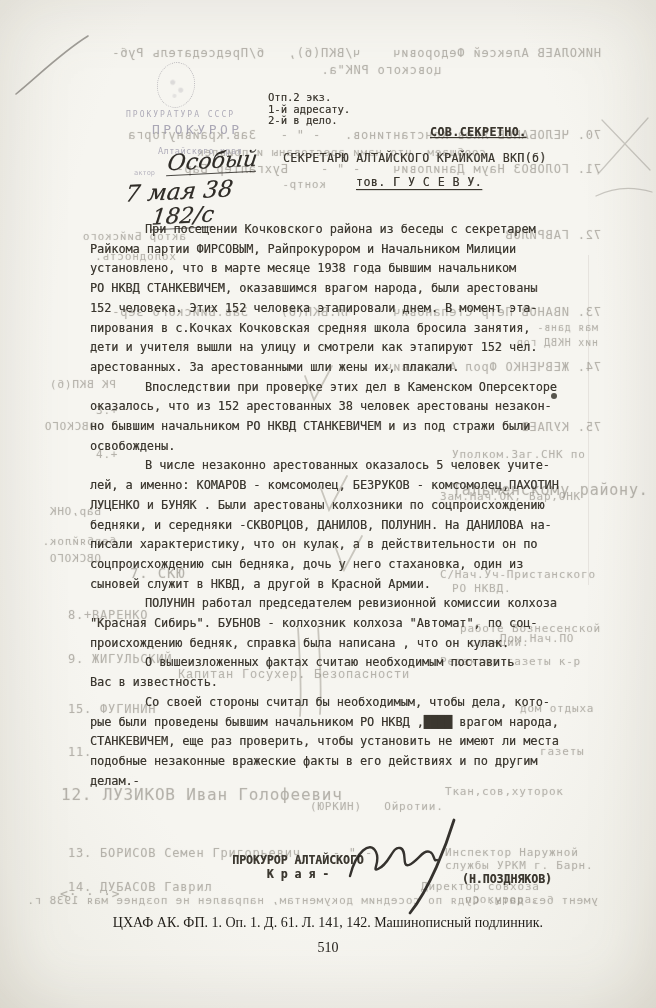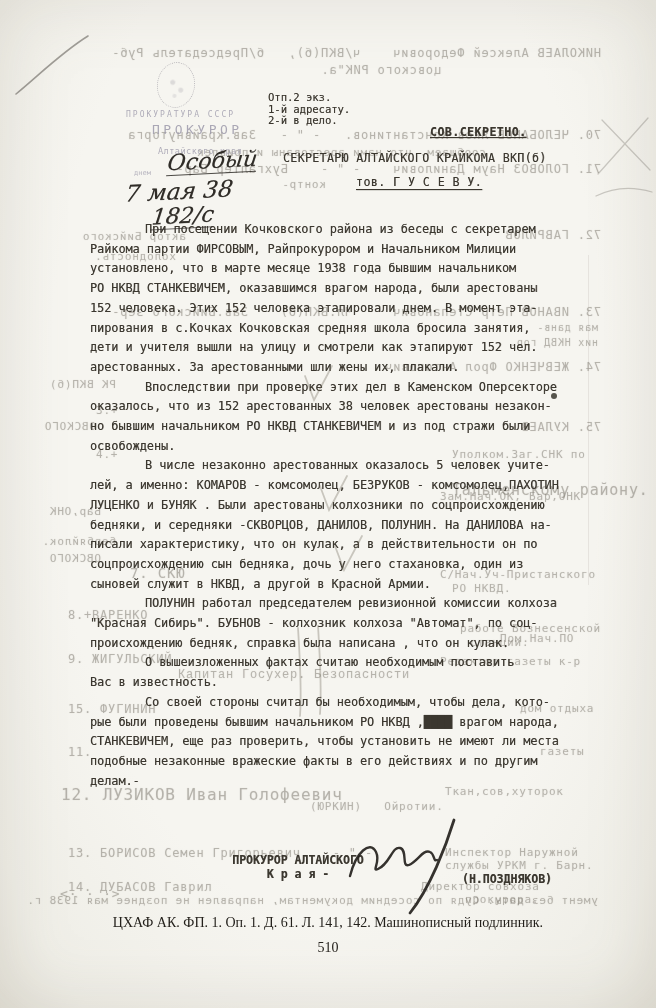--- a/index.html
+++ b/index.html
@@ -135,21 +135,21 @@
 
   <div class="abs type copies">Отп.2 экз.
 1-й адресату.
 2-й в дело.</div>
   <div class="abs type secrecy">СОВ.СЕКРЕТНО.</div>
 
   <div class="abs seal"></div>
   <div class="abs stamp st1">ПРОКУРАТУРА СССР</div>
   <div class="abs stamp st2">ПРОКУРОР</div>
   <div class="abs stamp st3">Алтайского края</div>
-  <div class="abs stamp st4">днем</div>
+  <div class="abs stamp st4">актор</div>
   <div class="abs hand hw1">Особый</div>
   <div class="abs hand hw2">7 мая 38</div>
   <div class="abs hand hw3">182/с</div>
 
   <div class="abs type recip1">СЕКРЕТАРЮ АЛТАЙСКОГО КРАЙКОМА ВКП(б)</div>
   <div class="abs type recip2">тов. Г У С Е В У.</div>
 
   <div class="abs type body-block" id="body-block">
     <p>При посещении Кочковского района из беседы с секретарем
 Райкома партии ФИРСОВЫМ, Райпрокурором и Начальником Милиции

